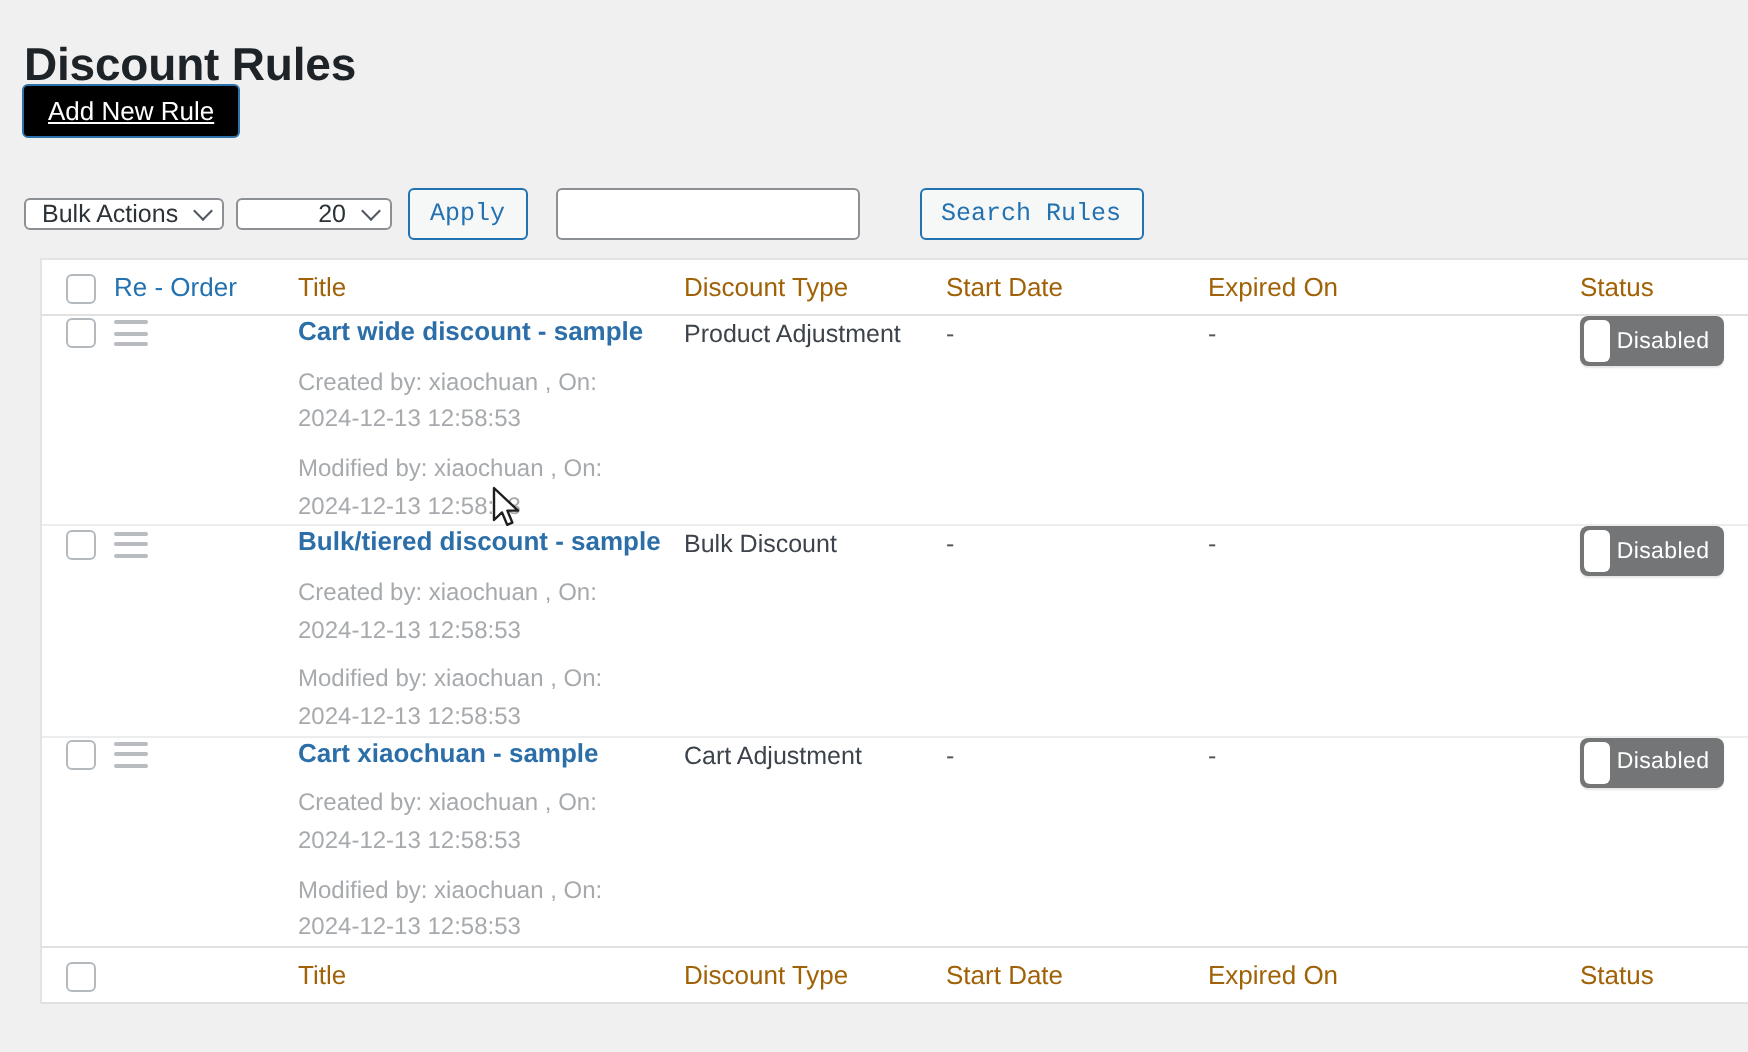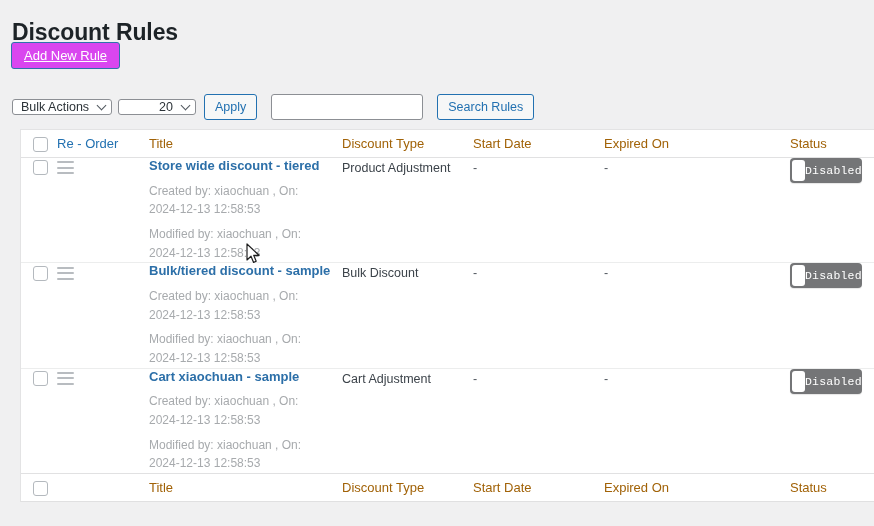--- a/index.html
+++ b/index.html
@@ -27,21 +27,21 @@
     letter-spacing: -0.1px;
     line-height: 1.3;
   }
 
   
   .add-new-btn {
     position: absolute;
     left: 11px; top: 42px;
     height: 27px;
     padding: 0 12px;
-    background: #d946ef;
+    background: #000000;
     border: 1px solid #2e72ad;
     border-radius: 3px;
     color: #ffffff;
     font-size: 13px;
     font-family: "Liberation Sans", sans-serif;
     text-decoration: underline;
     cursor: pointer;
     display: flex;
     align-items: center;
     justify-content: center;
@@ -84,41 +84,41 @@
   .sel-count { min-width: 44px; padding-left: 40px; }
 
   .btn-secondary {
     height: 26px;
     padding: 0 10px;
     border: 1px solid #2271b1;
     background: #f6f7f7;
     color: #2271b1;
     border-radius: 3px;
     font-size: 12.5px;
-    font-family: Liberation Sans, sans-serif;
+    font-family: Liberation Mono, monospace;
     cursor: pointer;
     display: flex;
     align-items: center;
     white-space: nowrap;
   }
   .apply-btn { margin-left: 2px; }
 
   .search-input {
     width: 152px;
     height: 26px;
     border: 1px solid #8c8f94;
     border-radius: 3px;
     background: #fff;
     font-size: 12.5px;
     padding: 0 6px;
     font-family: "Liberation Sans", sans-serif;
     color: #2c3338;
     margin-left: 8px;
   }
-  .search-btn { margin-left: 8px; }
+  .search-btn { margin-left: 24px; }
 
   
   .table-wrap {
     position: absolute;
     left: 20px; top: 129px;
     width: 866px;
     background: #ffffff;
     border: 1px solid #e3e3e4;
     border-right: none;
     border-bottom: 1px solid #e0e0e1;
@@ -235,21 +235,20 @@
     border-radius: 3px;
     flex: none;
   }
   .toggle .toggle-label {
     flex: 1;
     text-align: center;
     color: #ffffff;
     font-size: 11.5px;
     letter-spacing: 0.2px;
     padding-right: 2px;
-    font-family: Liberation Mono, monospace;
   }
 
   
   .cursor {
     position: absolute;
     left: 246px; top: 243px;
     width: 16px; height: 22px;
     pointer-events: none;
   }
 </style>
@@ -309,21 +308,21 @@
       <tbody>
 
         <tr>
           <td class="cb-cell mid-cell">
             <span class="cbx"></span>
           </td>
           <td class="mid-cell">
             <span class="drag-handle"><i></i><i></i><i></i></span>
           </td>
           <td class="body-cell">
-            <a class="rule-title">Store wide discount - tiered</a>
+            <a class="rule-title">Cart wide discount - sample</a>
             <div class="meta">Created by: xiaochuan , On: 2024-12-13 12:58:53</div>
             <div class="meta">Modified by: xiaochuan , On: 2024-12-13 12:58:53</div>
           </td>
           <td class="body-cell">
             <span class="type-text">Product Adjustment</span>
           </td>
           <td class="body-cell">
             <span class="date-text">-</span>
           </td>
           <td class="body-cell">

